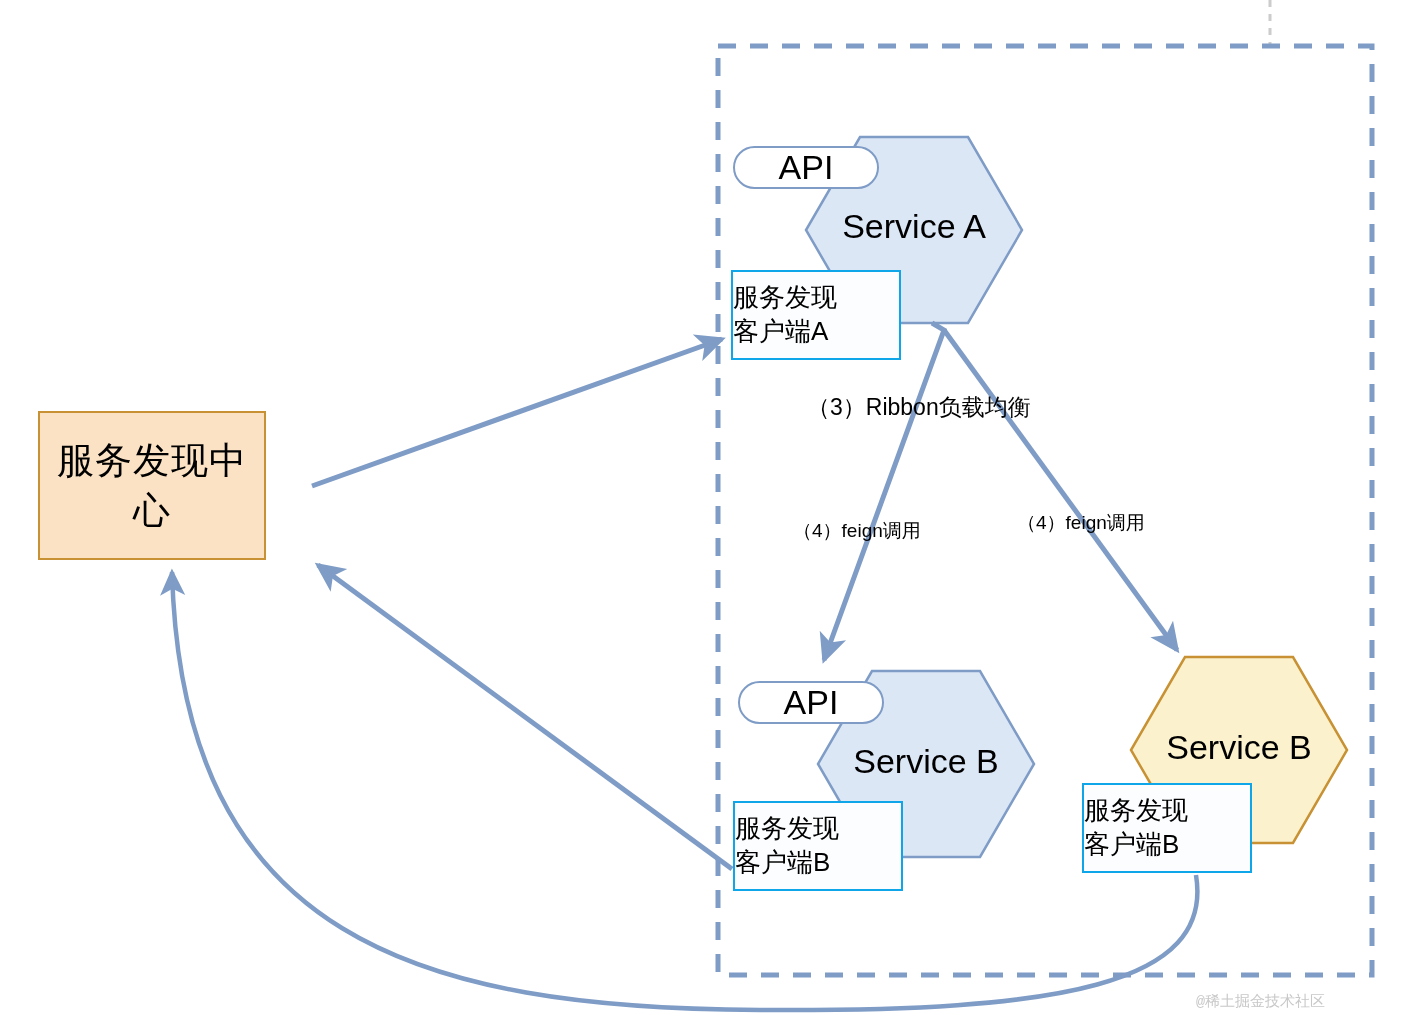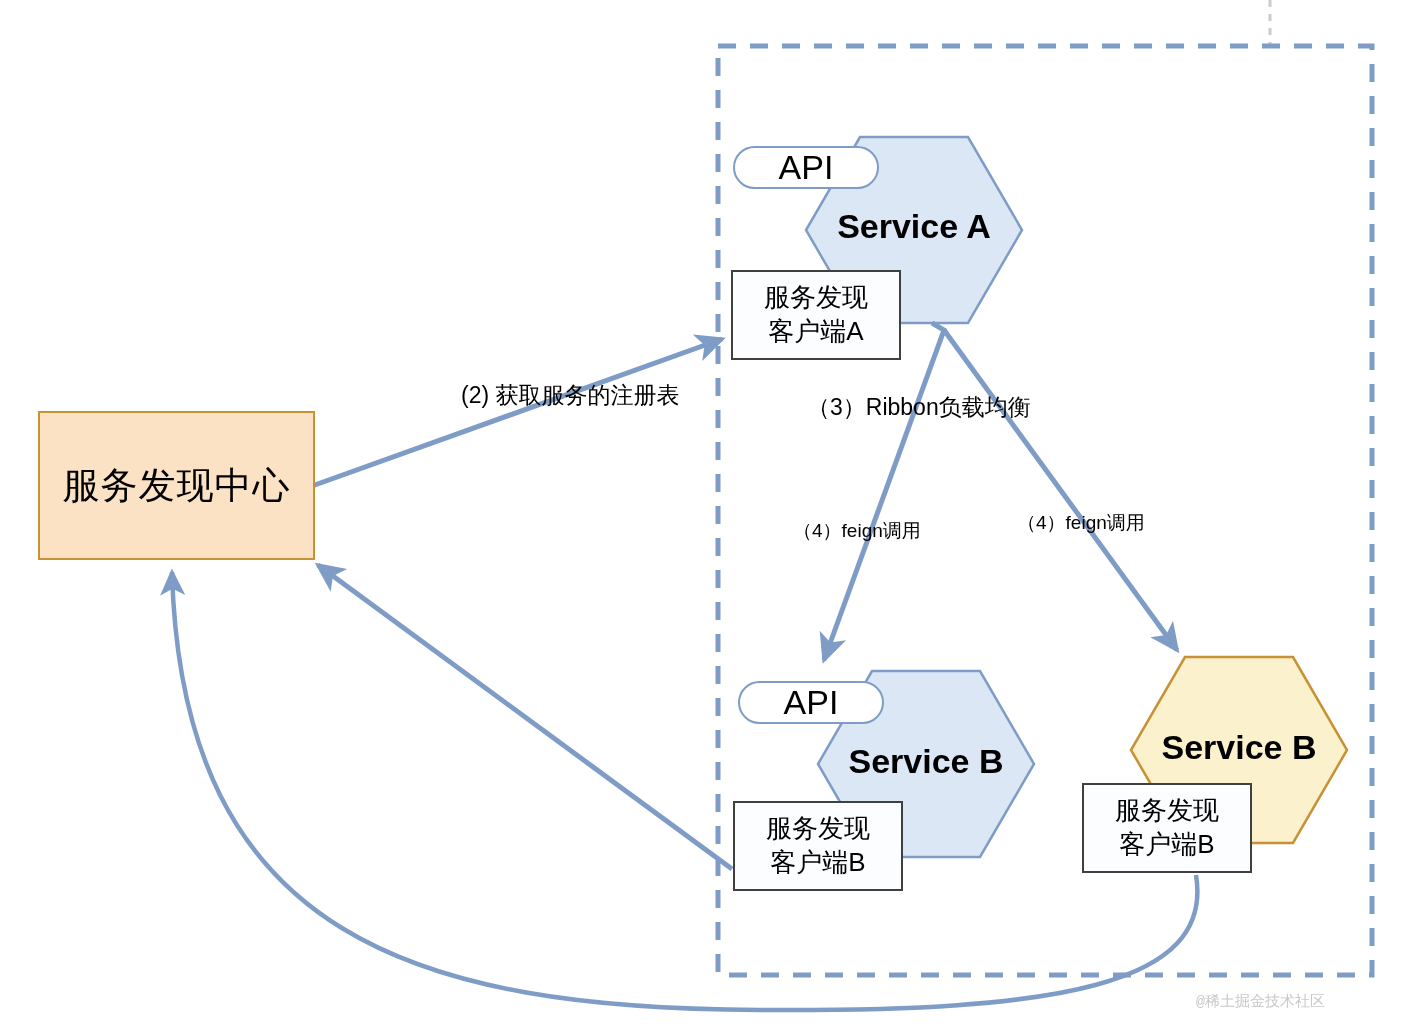--- a/index.html
+++ b/index.html
@@ -30,28 +30,27 @@
     height: 1030px;
   }
   .node-label {
     text-align: center;
   }
   
   #discovery-center {
     position: absolute;
     left: 38px;
     top: 411px;
-    width: 277px;
+    width: 228px;
     height: 149px;
     background: #FBE2C4;
     border: 2px solid #C79134;
     box-sizing: border-box;
     display: flex;
     align-items: center;
-    justify-content: center;
   }
   #discovery-center .node-label {
     font-size: 37px;
     letter-spacing: 1px;
   }
   
   .api-pill {
     position: absolute;
     background: #ffffff;
     border: 2px solid #7E9CC6;
@@ -59,45 +58,43 @@
     box-sizing: border-box;
     display: flex;
     align-items: center;
     justify-content: center;
     font-size: 34px;
   }
   
   .client-box {
     position: absolute;
     background: #FCFDFF;
-    border: 2px solid #404040;
+    border: 2px solid #0ea5e9;
     box-sizing: border-box;
     display: flex;
     flex-direction: column;
-    align-items: center;
     justify-content: center;
     font-size: 26px;
     line-height: 1.3;
   }
   
   .edge-label {
     position: absolute;
     font-size: 23px;
     white-space: pre;
     color: #000;
   }
   .edge-label.small {
     font-size: 19px;
   }
   
   .hex-label {
     position: absolute;
     font-size: 34px;
     white-space: pre;
-    font-weight: bold;
   }
   #watermark {
     position: absolute;
     left: 1196px;
     top: 992px;
     font-size: 15px;
     color: #C8C8C8;
     white-space: pre;
     font-family: Liberation Mono, monospace;
   }
@@ -156,21 +153,20 @@
     <span>服务发现</span>
     <span>客户端B</span>
   </div>
 
   <div class="hex-label" style="left:1141px; top:728px; width:196px; text-align:center;">Service B</div>
   <div class="client-box" style="left:1082px; top:783px; width:170px; height:90px;">
     <span>服务发现</span>
     <span>客户端B</span>
   </div>
 
-  <div class="edge-label" style="left:461px; top:380px;">(2) 获取服务的注册表</div>
 
   <div class="edge-label" style="left:807px; top:392px;">（3）Ribbon负载均衡</div>
 
   <div class="edge-label small" style="left:793px; top:518px;">（4）feign调用</div>
 
   <div class="edge-label small" style="left:1017px; top:510px;">（4）feign调用</div>
 
 
   <div id="watermark">@稀土掘金技术社区</div>
 

